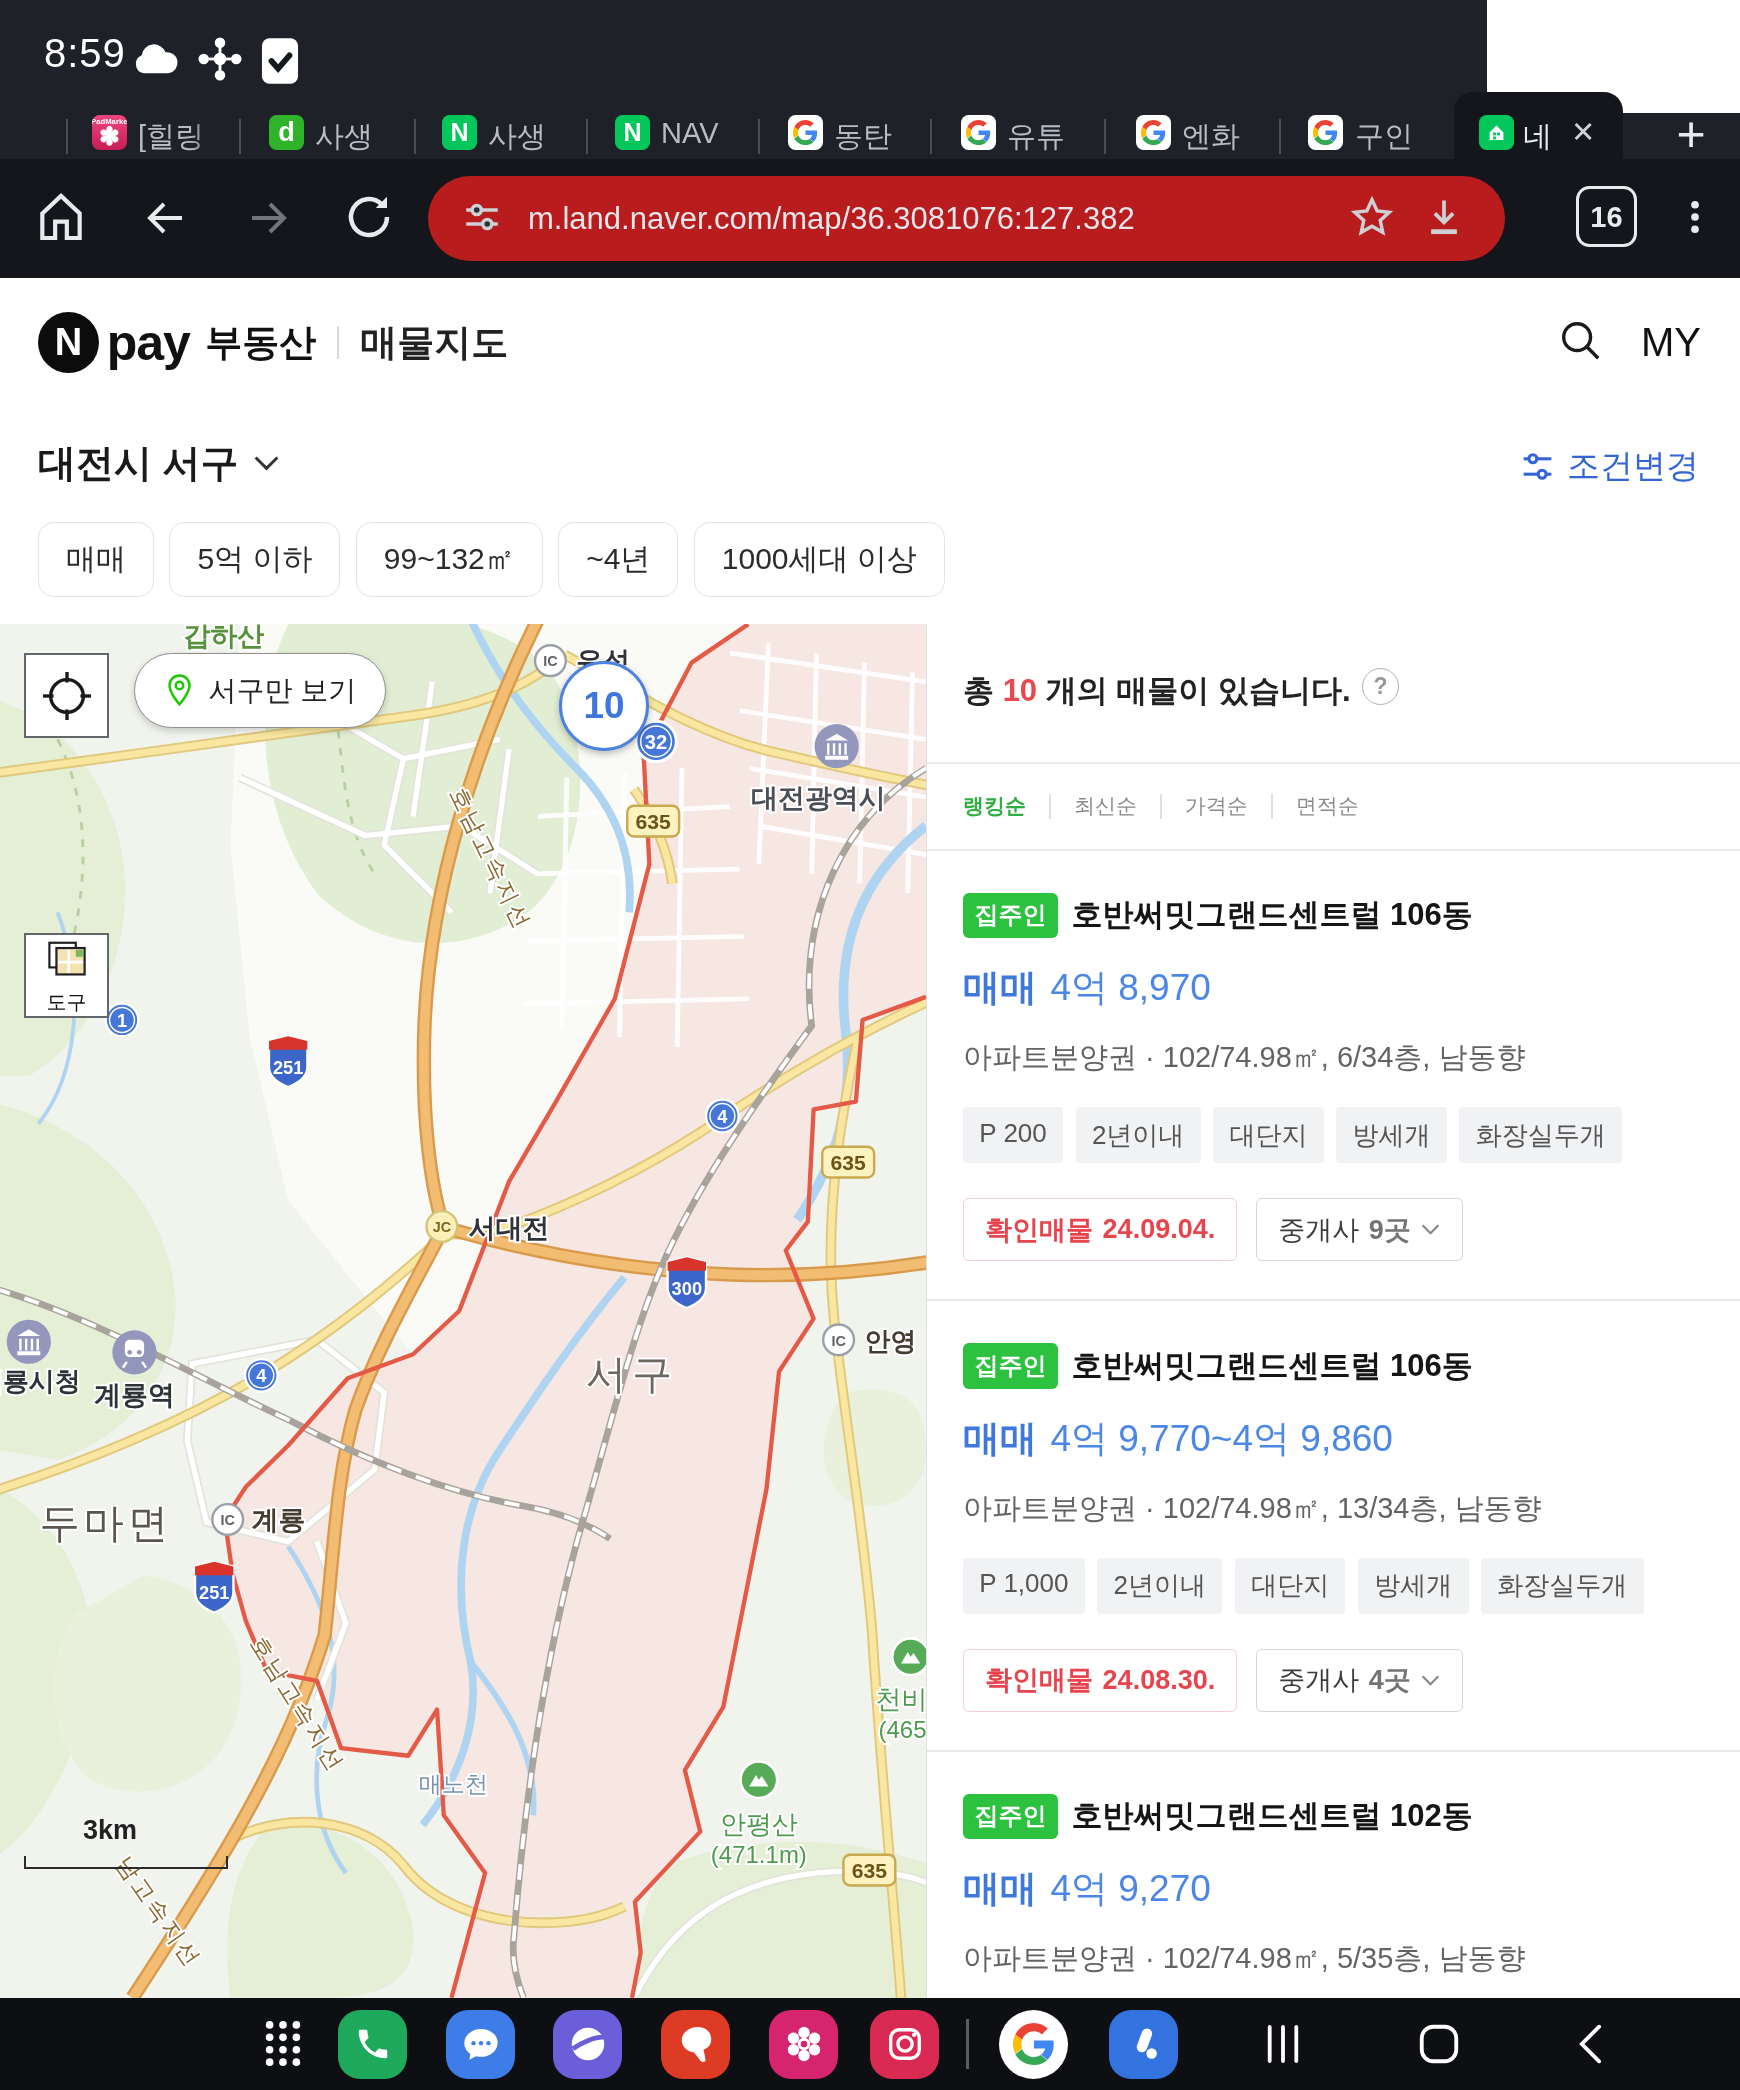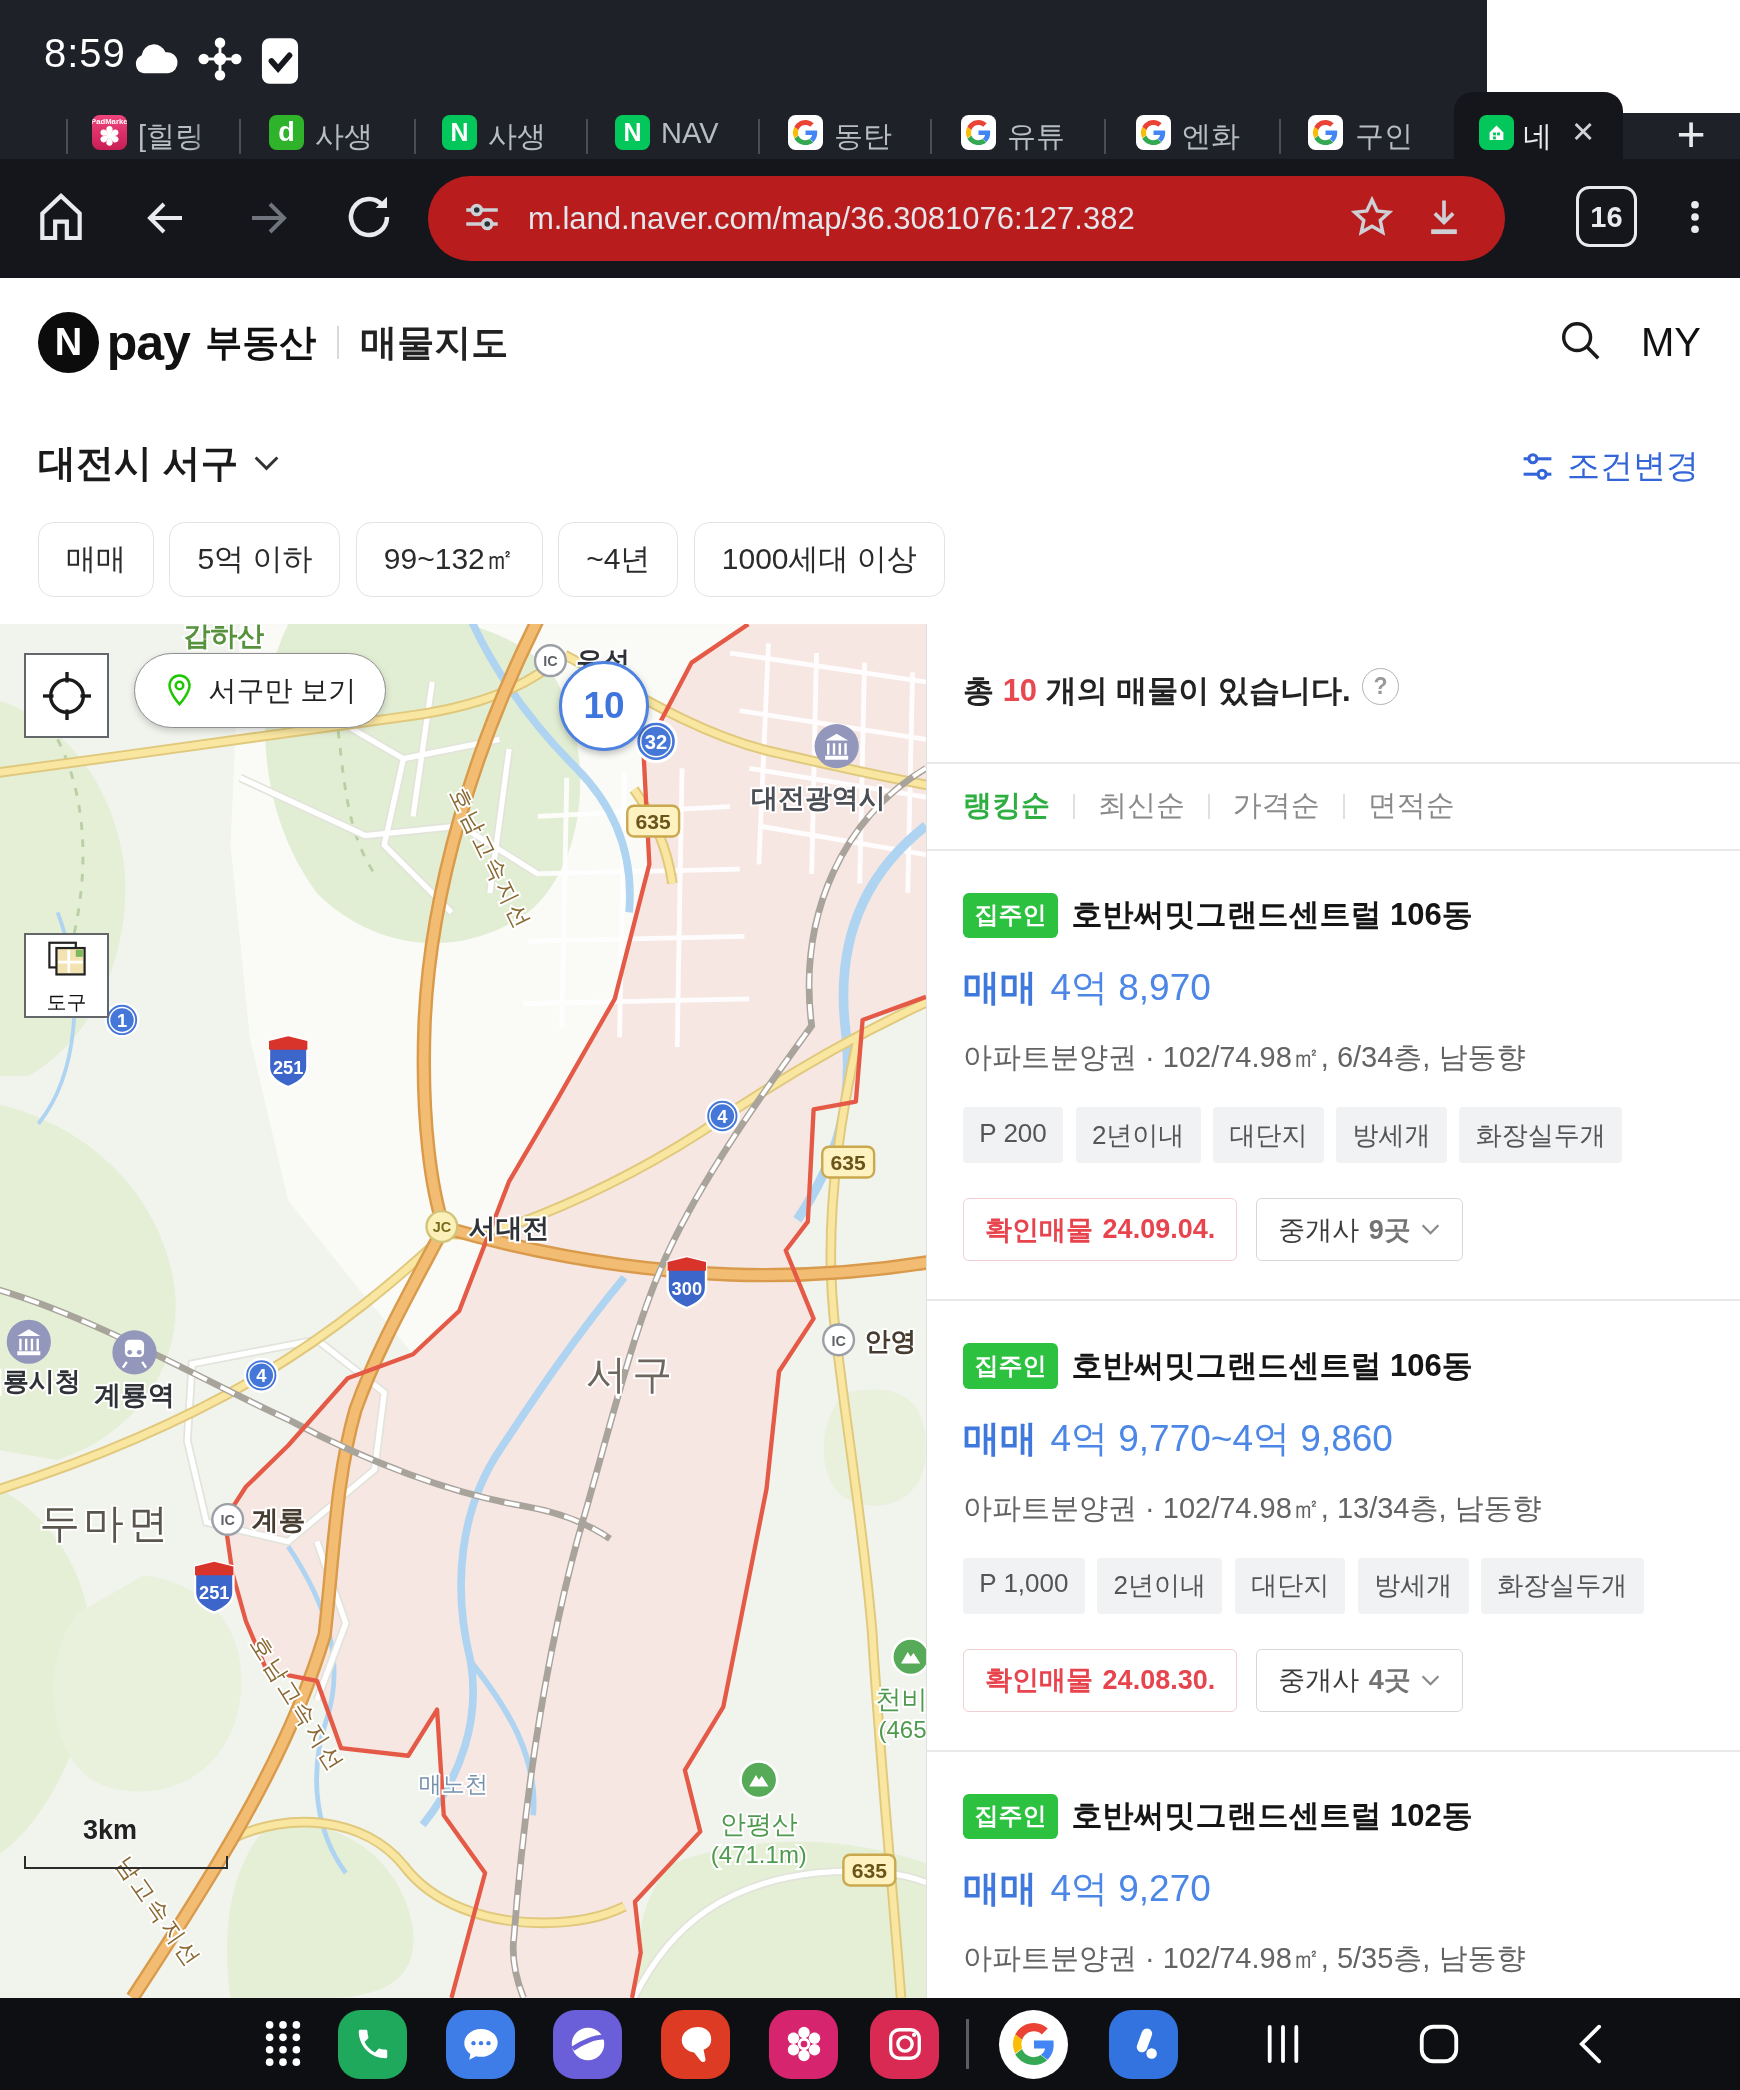--- a/index.html
+++ b/index.html
@@ -52,21 +52,21 @@
   #loc-btn { left:24px; top:29px; width:85px; height:85px; }
 
   
   #panel { left:926px; top:624px; width:815px; height:1374px; background:#fff; border-left:1px solid #e0e0e0; overflow:hidden; }
   #summary { padding:46px 0 0 36px; height:138px; display:flex; align-items:flex-start; gap:11.5px; }
   #summary-text { font-size:31px; font-weight:700; color:#222; }
   #summary-text .red { color:#e8484f; }
   #help-ico { width:37px; height:37px; border:1.9px solid #b3b3b3; border-radius:50%; color:#9a9a9a; font-size:23px; font-weight:700; display:flex; align-items:center; justify-content:center; margin-top:-1.9px; }
   .h-sep { height:1.9px; background:#e9e9e9; }
   #sort-row { height:85px; display:flex; align-items:center; padding-left:36px; }
-  .sort-item { font-size:29px; color:#8a8a8a; }
+  .sort-item { font-size:21px; color:#8a8a8a; }
   .sort-item.on { color:#2fae42; font-weight:700; }
   .sort-div { width:1.9px; height:25px; background:#e0e0e0; margin:0 23px; }
   .card { padding:42px 36px 38px 36px; }
   .title-row { display:flex; align-items:center; gap:13.4px; }
   .badge { background:#2cc240; color:#fff; font-size:24px; font-weight:700; padding:6.7px 11.5px; border-radius:5.8px; }
   .l-title { font-size:31px; font-weight:700; color:#151515; }
   .price-row { margin-top:25px; display:flex; align-items:baseline; gap:13.4px; }
   .trade { font-size:37px; font-weight:700; color:#3f78dd; }
   .amount { font-size:37px; color:#4d87e6; }
   .l-desc { margin-top:25px; font-size:29px; color:#636363; }

